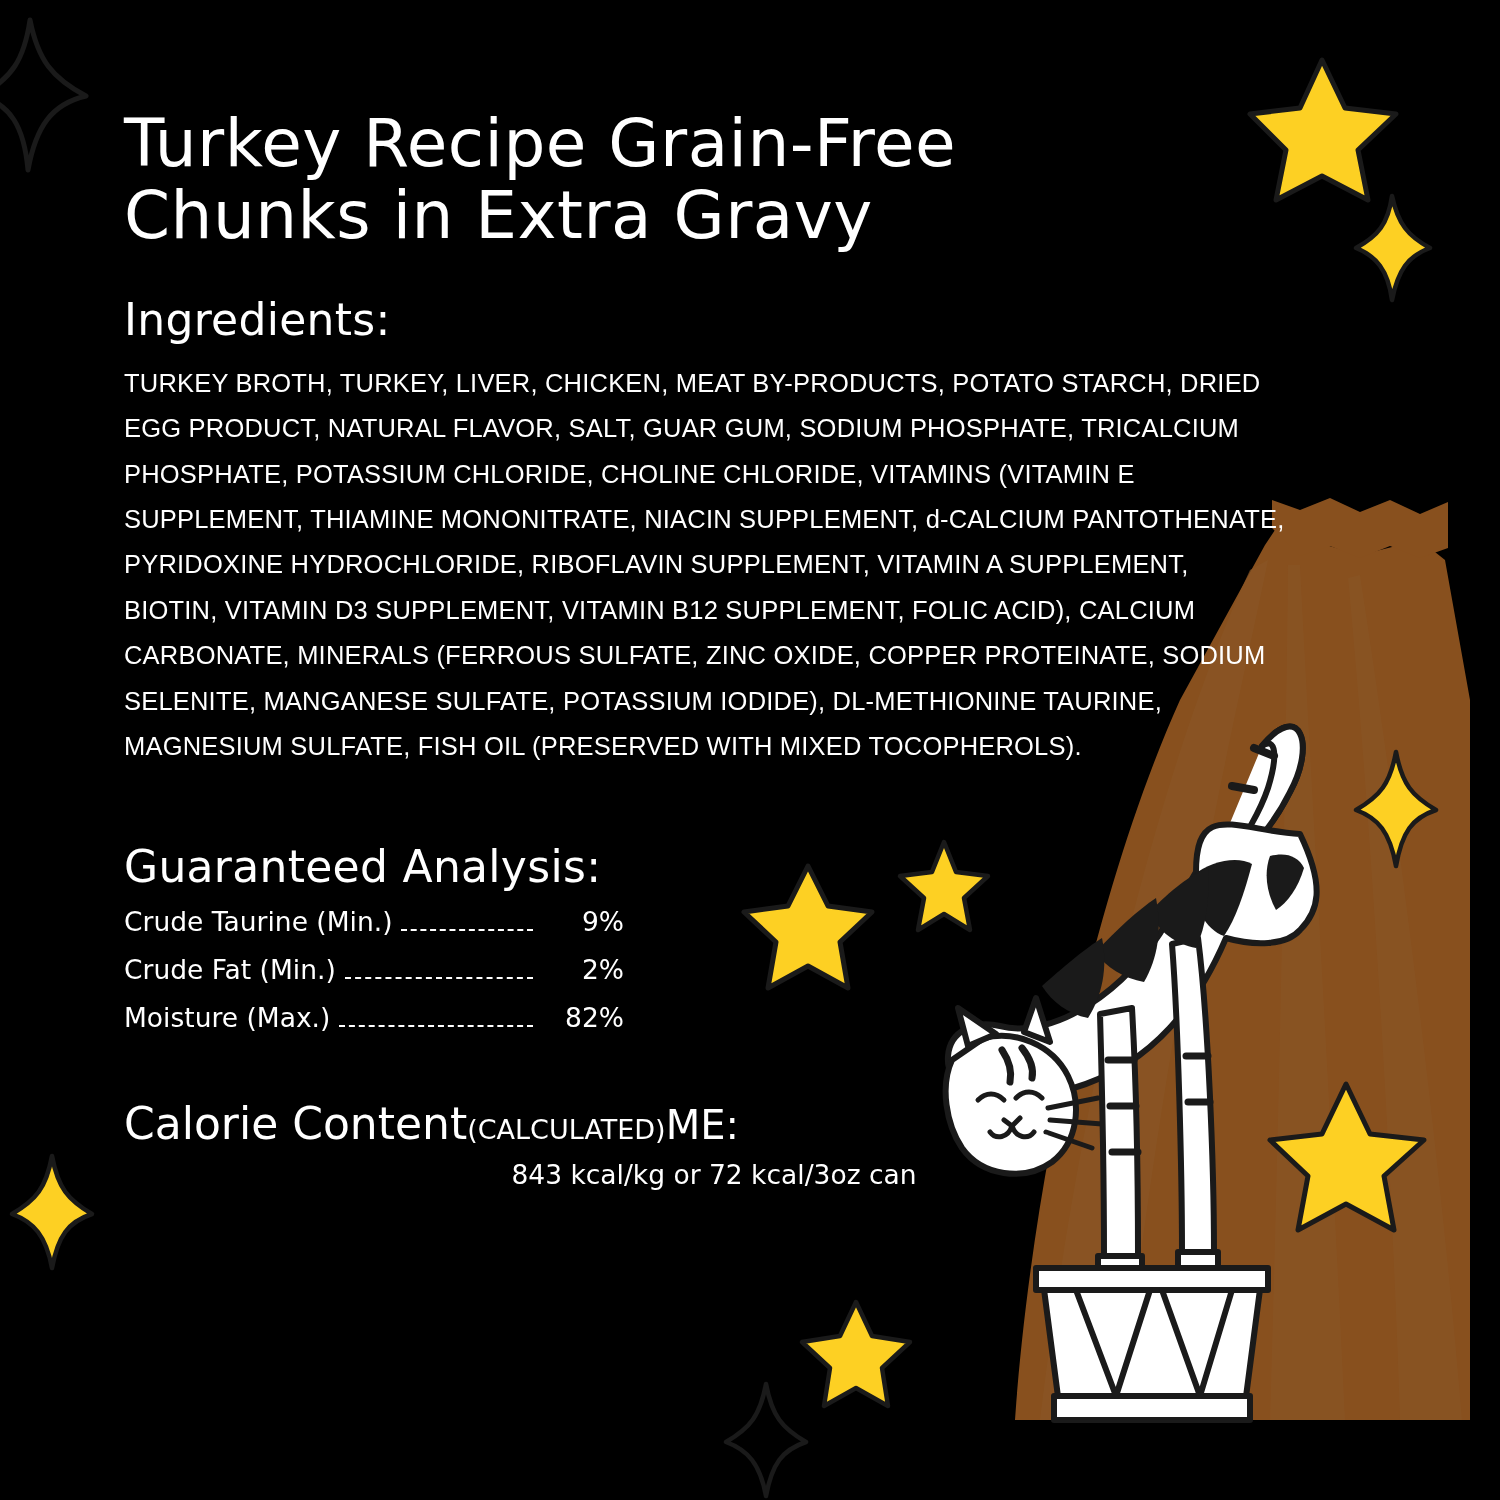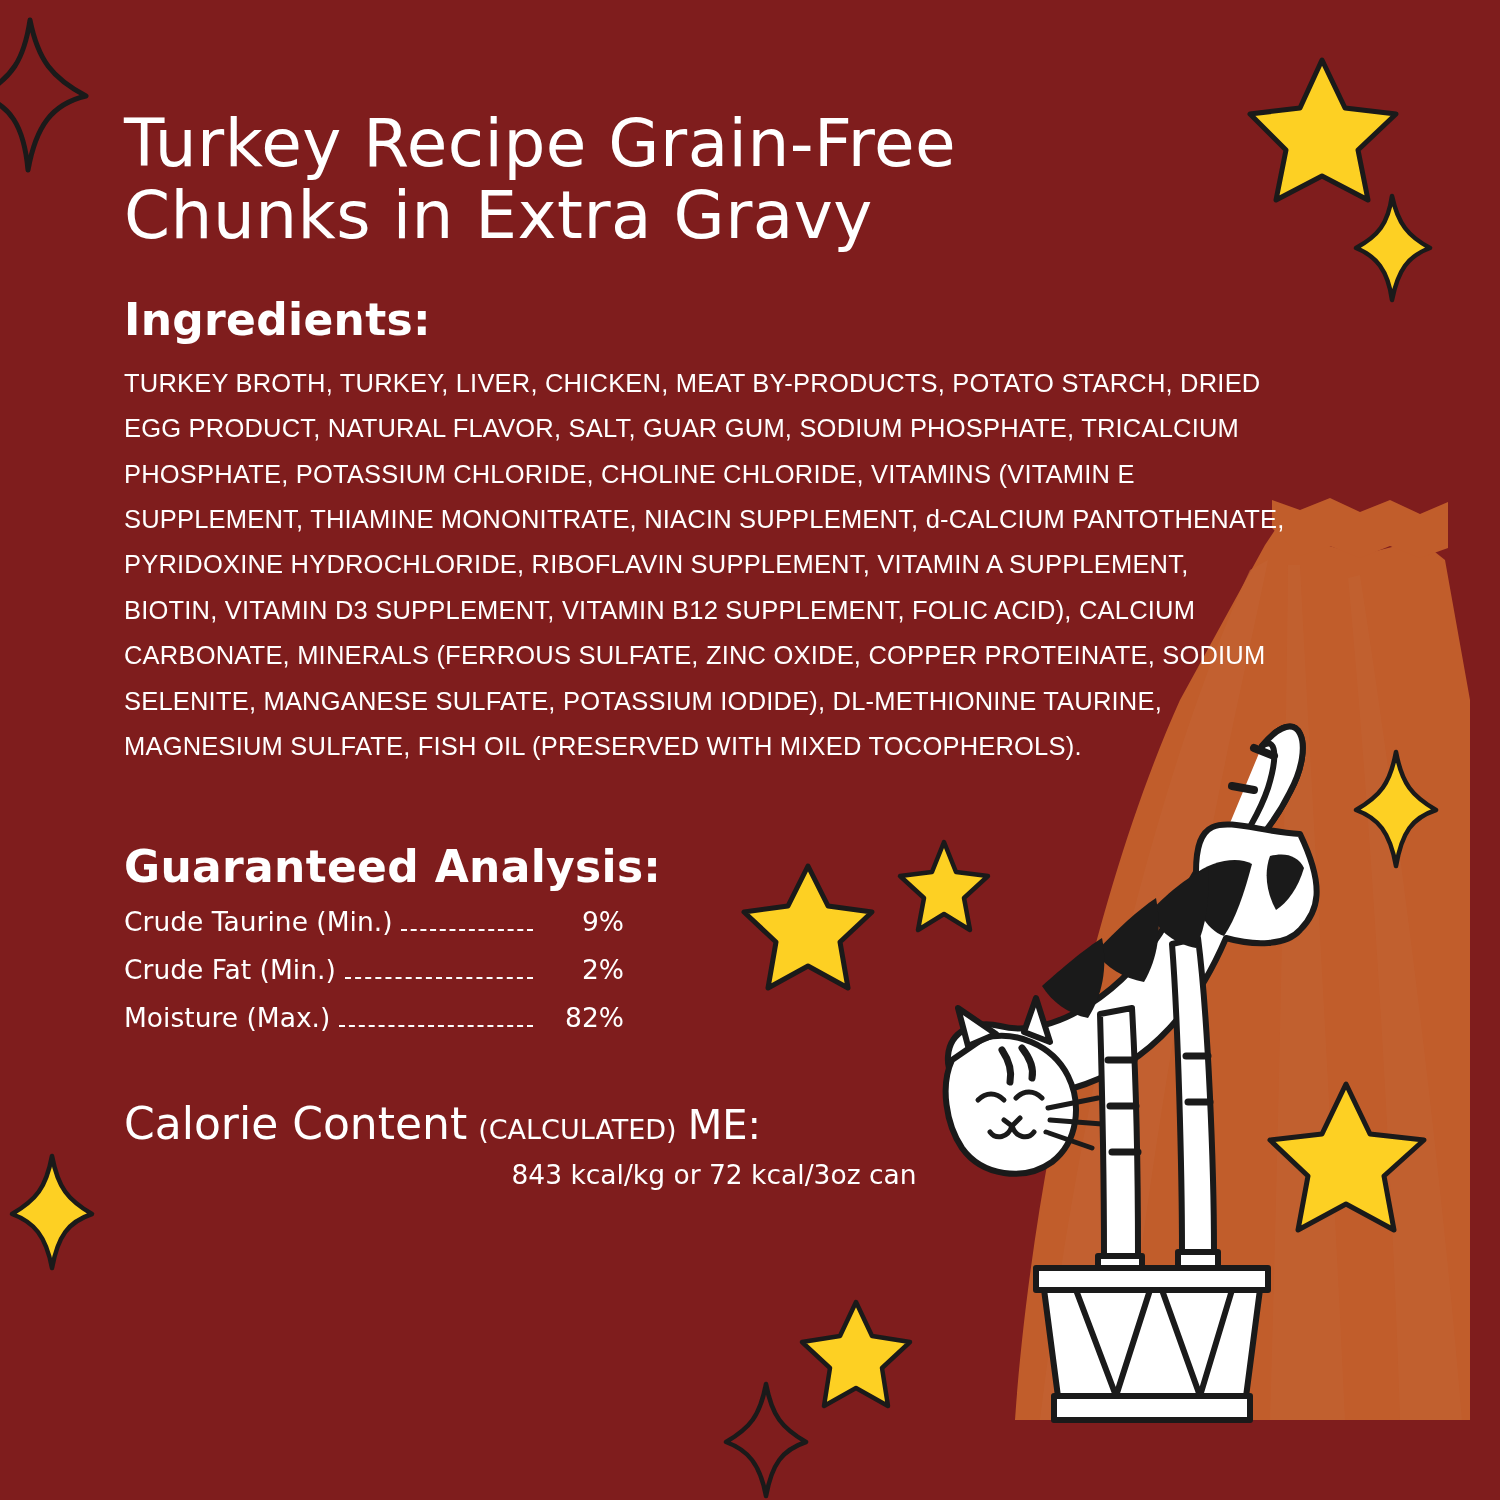--- a/index.html
+++ b/index.html
@@ -10,21 +10,21 @@
     width: 1500px;
     height: 1500px;
     background: #F58220;
     font-family: "Liberation Sans", sans-serif;
     overflow: hidden;
     position: relative;
   }
   #page {
     position: absolute;
     inset: 0;
-    background: #7f1d1d;
+    background: #000000;
     overflow: hidden;
   }
 
   
   .bg-art {
     position: absolute;
     inset: 0;
     pointer-events: none;
   }
 
@@ -45,21 +45,21 @@
     margin: 0;
     font-family: "DejaVu Sans", sans-serif;
     font-stretch: normal;
     white-space: pre-line;
   }
 
   .section-heading {
     color: #FFFFFF;
     font-size: 44px;
     margin: 0;
-    font-weight: bold;
+    font-weight: normal;
     font-family: "DejaVu Sans", sans-serif;
     letter-spacing: 0.3px;
   }
 
   #ingredients-heading {
     margin-top: 42px;
   }
 
   .ingredients-body {
     color: #FFFFFF;
@@ -103,21 +103,20 @@
   }
 
   
   #calorie-block {
     margin-top: 48px;
   }
   .calorie-line {
     color: #FFFFFF;
     display: flex;
     align-items: baseline;
-    gap: 11px;
     font-family: "DejaVu Sans", sans-serif;
   }
   .cal-main {
     font-size: 44px;
   }
   .cal-paren {
     font-size: 27px;
   }
   .cal-me {
     font-size: 40px;

